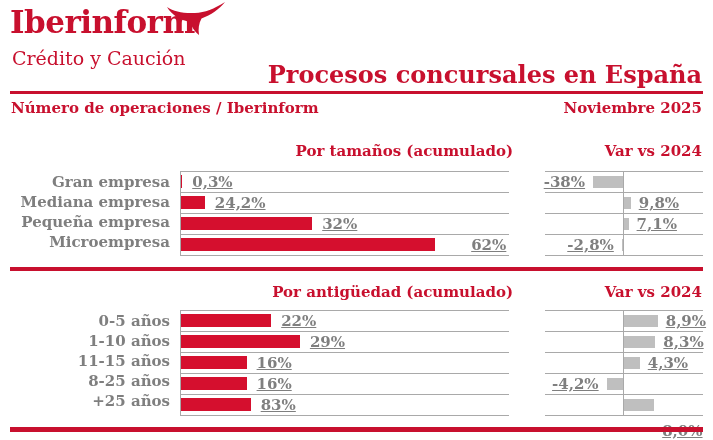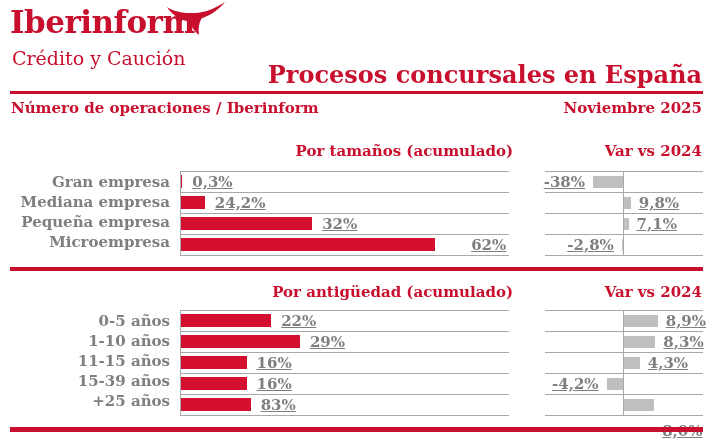--- a/index.html
+++ b/index.html
@@ -100,21 +100,21 @@
 
   <div class="rule rule-mid"></div>
 
   <div class="sec-title t2 main-t">Por antigüedad (acumulado)</div>
   <div class="sec-title t2 var-t">Var vs 2024</div>
 
   <div class="labels-col s2l" id="labels2">
       <div class="cat" style="top: 0px;">0-5 años</div>
       <div class="cat" style="top: 20px;">1-10 años</div>
       <div class="cat" style="top: 40px;">11-15 años</div>
-      <div class="cat" style="top: 60px;">15-39 años</div>
+      <div class="cat" style="top: 60px;">8-25 años</div>
       <div class="cat" style="top: 80px;">+25 años</div>
     </div>
   <div class="plot s2" id="plot2">
       <div class="prow">
         <div class="bar" style="left: 0px; width: 90.2px;"></div>
         <span class="val" style="left: 100.2px;">22%</span>
       </div>
       <div class="prow">
         <div class="bar" style="left: 0px; width: 118.9px;"></div>
         <span class="val" style="left: 128.9px;">29%</span>

